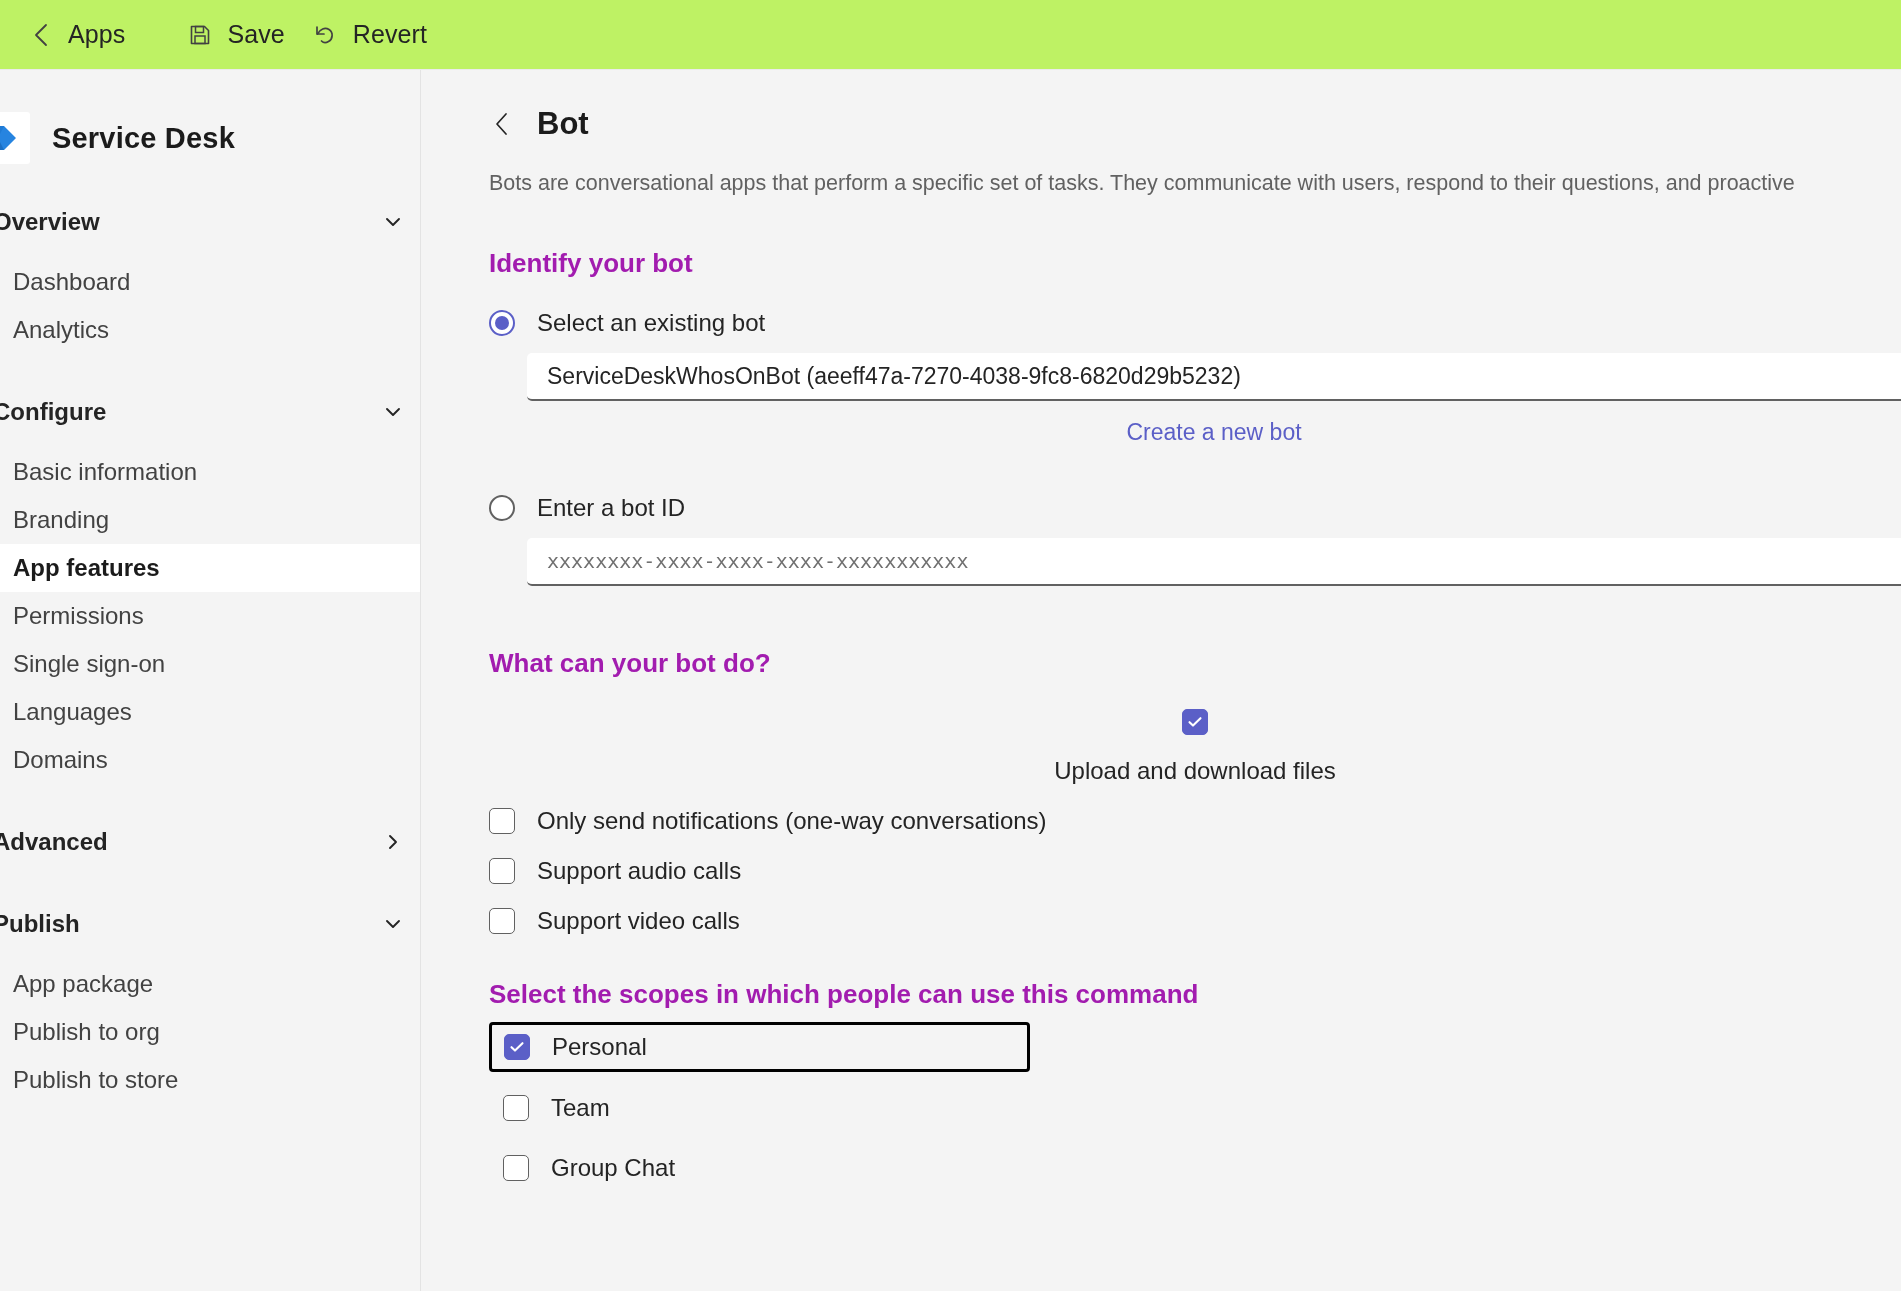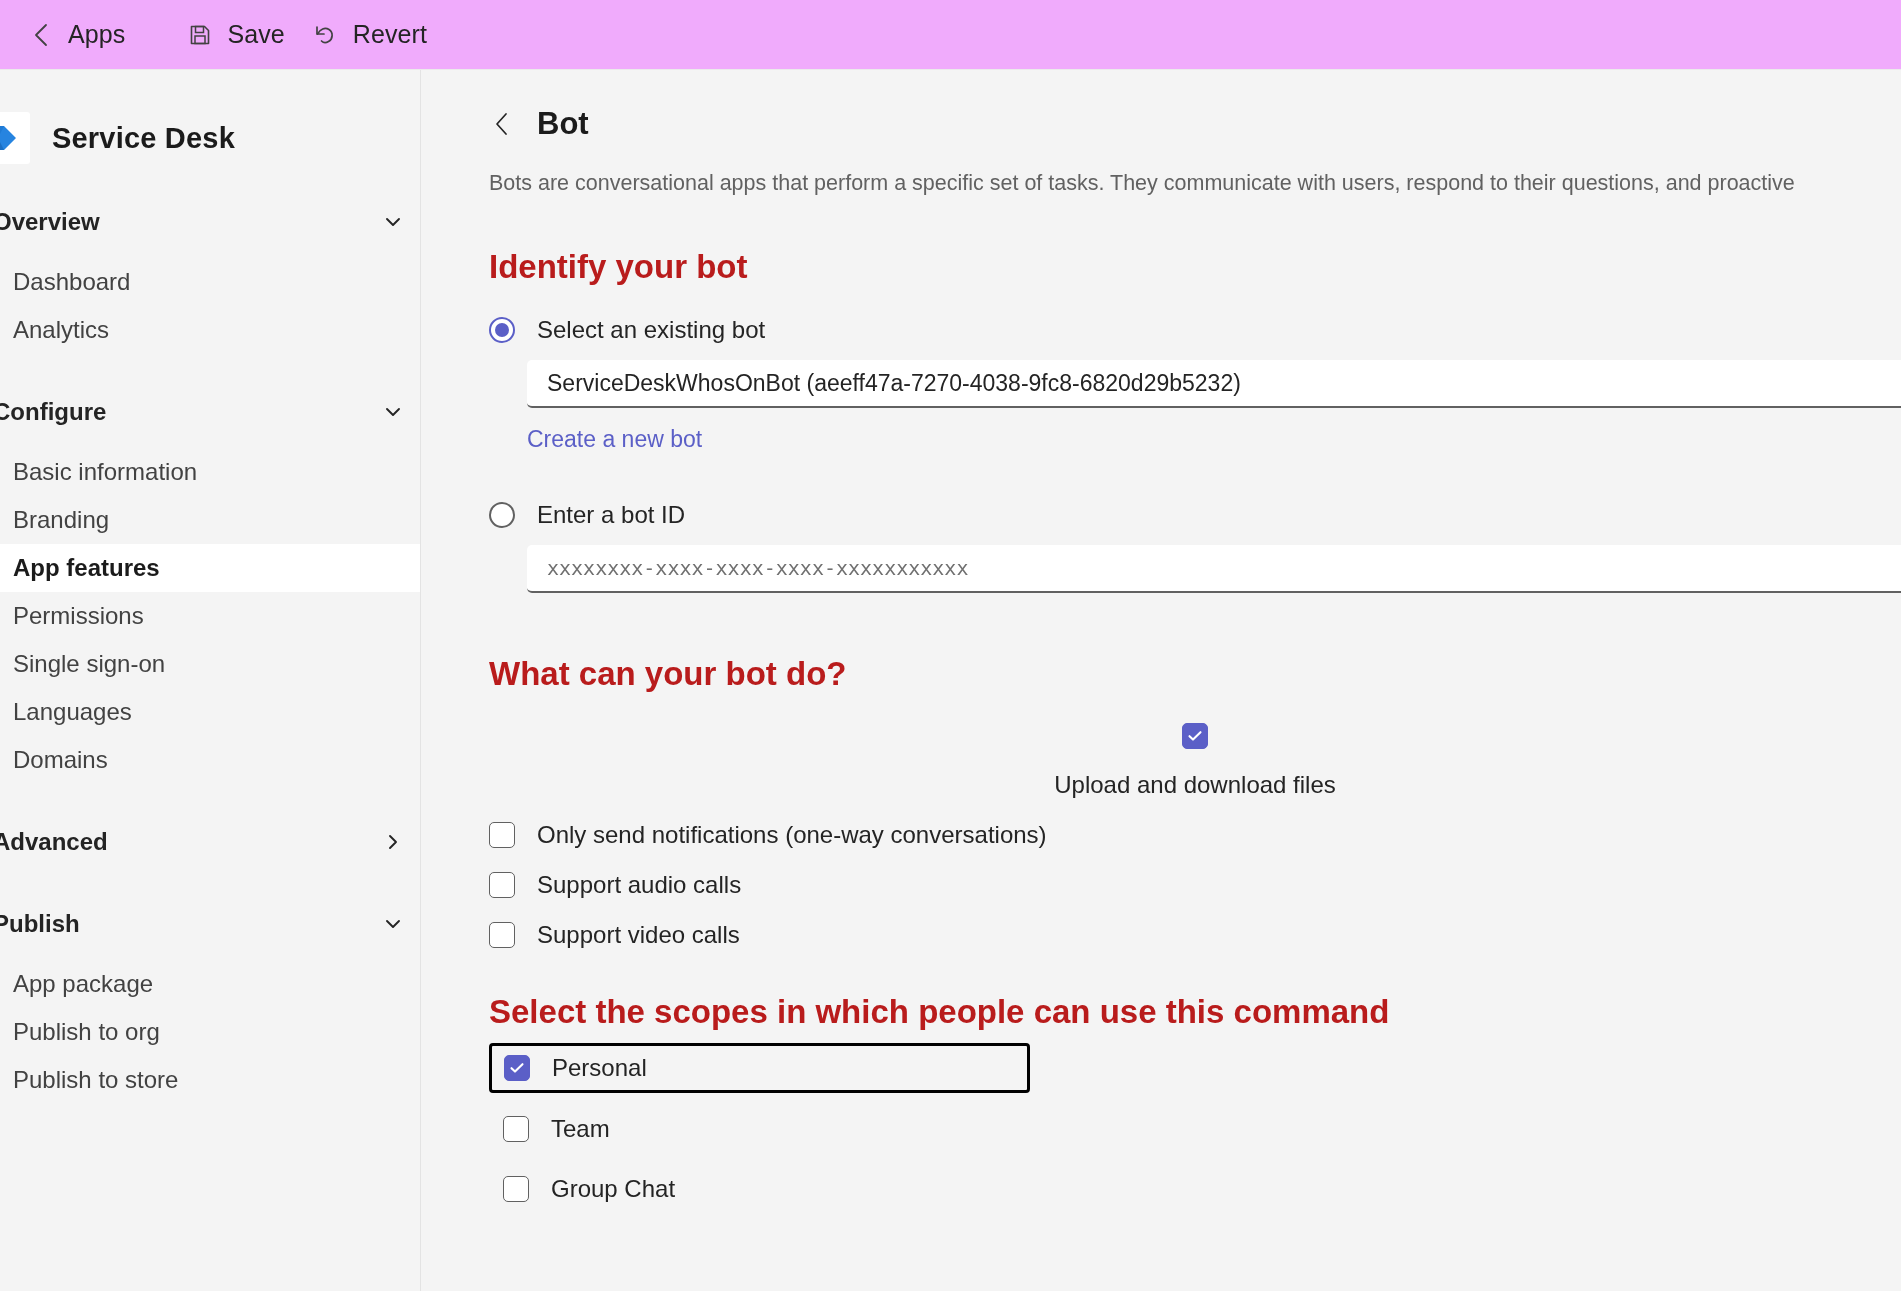--- a/index.html
+++ b/index.html
@@ -9,21 +9,21 @@
     overflow: hidden;
     background: #f4f4f4;
     font-family: "Liberation Sans", sans-serif;
     color: #242424;
   }
 
   
   #toolbar {
     height: 70px;
     width: 100%;
-    background: #f0abfc;
+    background: #bef264;
     display: flex;
     align-items: center;
     padding-left: 14px;
     border-bottom: 1px solid #ebebeb;
   }
   .tb-btn {
     display: flex;
     align-items: center;
     gap: 14px;
     padding: 8px 14px;
@@ -116,22 +116,22 @@
   #back-chev { width: 26px; height: 26px; display:flex; align-items:center; justify-content:center; cursor:pointer; }
   #page-title { font-size: 31px; font-weight: bold; color: #1b1b1b; }
   #page-desc {
     margin-top: 29px;
     font-size: 21.5px;
     color: #616161;
     white-space: nowrap;
   }
 
   .section-title {
-    font-size: 33px;
-    color: #b91c1c;
+    font-size: 26px;
+    color: #a21caf;
     margin-top: 52px;
     margin-bottom: 0;
   }
 
   
   .radio-row {
     display: flex;
     align-items: center;
     gap: 22px;
     margin-top: 30px;
@@ -164,21 +164,21 @@
     cursor: pointer;
   }
   .field-text { font-size: 23px; color: #242424; white-space: nowrap; }
   .field-text.placeholder {
     color: #707070;
     font-family: "DejaVu Sans Mono", monospace;
     font-size: 20px;
     letter-spacing: 0px;
   }
 
-  .link-row { margin-top: 18px; margin-left: 38px; }
+  .link-row { margin-top: 18px; margin-left: 38px; text-align: center; }
   .link {
     font-size: 23px;
     color: #5b5fc7;
     cursor: pointer;
     text-decoration: none;
   }
 
   
   .cb-row {
     display: flex;

